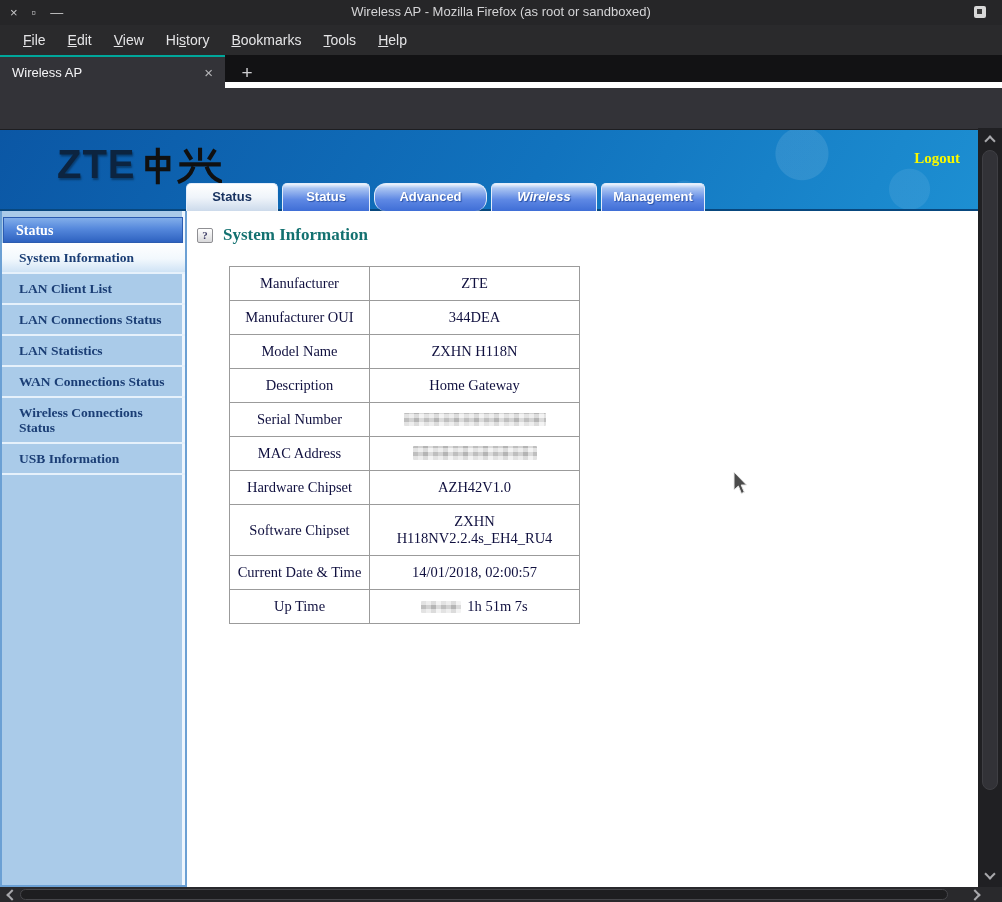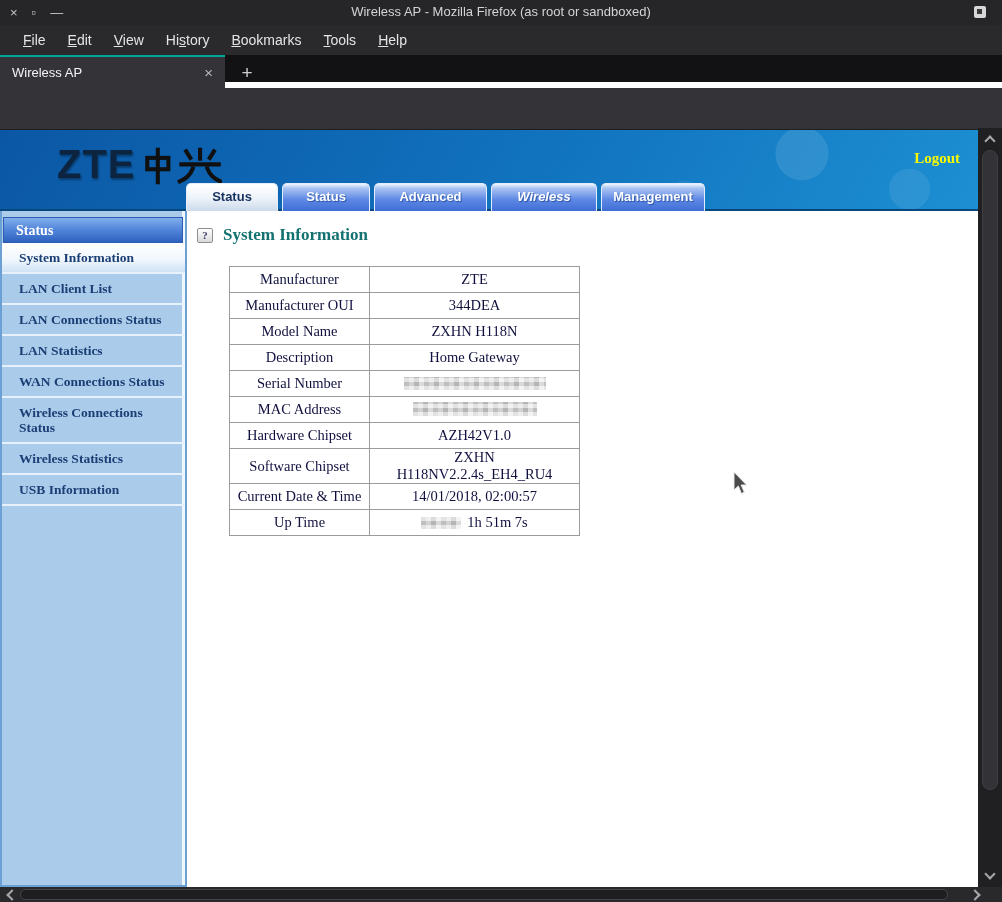--- a/index.html
+++ b/index.html
@@ -77,41 +77,41 @@
   .logo-cn{margin-left:8px;margin-top:2px;}
   .logout{position:absolute;right:18px;top:20px;color:#f8f800;font-weight:bold;font-size:15px;
     font-family:"Liberation Serif",serif;cursor:pointer;}
   .nav-tabs{position:absolute;left:186px;bottom:-2px;display:flex;gap:4px;align-items:flex-end;}
   .nav-tab{height:28px;border:1px solid #e3edfb;border-bottom:none;border-radius:5px 5px 0 0;
     color:#fff;font-size:13px;font-weight:bold;text-align:center;line-height:26px;cursor:pointer;
     background:linear-gradient(#eef4fd 0%,#a9c4f2 16%,#5e88e4 58%,#3f6ed6 100%);
     text-shadow:1px 1px 1px rgba(0,40,120,.55);}
   .nav-tab.active{background:linear-gradient(#ffffff 0%,#eff4fa 50%,#ccdaeb 100%);
     color:#17315f;text-shadow:none;}
-  .w1{width:92px;} .w2{width:88px;} .w3{width:113px;} .w4{width:106px;font-style:italic;} .w5{width:104px;text-align:center;}
+  .w1{width:92px;} .w2{width:88px;} .w3{width:113px;border-radius:12px;} .w4{width:106px;font-style:italic;} .w5{width:104px;text-align:center;}
 
   .sidebar{position:absolute;left:0;top:81px;width:187px;height:676px;background:#aacbe9;
     border-left:2px solid #6ba0d4;border-bottom:2px solid #6ba0d4;border-right:2px solid #6ba0d4;
     box-shadow:inset -3px 0 0 #eef6fe;font-family:"Liberation Serif",serif;}
   .sb-head{margin:6px 2px 0 1px;height:26px;line-height:25px;color:#fff;font-weight:bold;font-size:14px;
     padding-left:12px;border:1px solid #2c5cb0;
     background:linear-gradient(#82aeea 0%,#5588dc 45%,#2e62c0 100%);}
   .sb-item{padding:7px 6px 7px 17px;color:#1b3e75;font-weight:bold;font-size:13.5px;line-height:15px;
     border-bottom:2px solid #e6f1fb;cursor:pointer;}
   .sb-item.active{background:linear-gradient(#ffffff 0%,#f2f8fd 55%,#cfe3f5 100%);}
 
   .main{position:absolute;left:189px;top:81px;width:789px;height:676px;background:#fff;}
   .heading-row{position:absolute;left:8px;top:14px;display:flex;align-items:center;}
   .help-btn{width:16px;height:15px;border:1px solid #8f8f93;border-radius:2px;
     background:linear-gradient(#ffffff,#d9d9db);color:#3d3d66;font-size:11px;font-weight:bold;
     text-align:center;line-height:13px;font-family:"Liberation Serif",serif;}
   .page-title{margin-left:10px;color:#137170;font-weight:bold;font-size:17px;font-family:"Liberation Serif",serif;}
   table.sysinfo{position:absolute;left:40px;top:55px;border-collapse:collapse;
     font-family:"Liberation Serif",serif;font-size:14.5px;color:#10103f;}
-  table.sysinfo td{border:1px solid #9b9b9b;height:26px;text-align:center;vertical-align:middle;padding:0 6px;}
+  table.sysinfo td{border:1px solid #9b9b9b;height:26px;text-align:center;vertical-align:middle;padding:8px 6px;}
   td.t-label{width:140px;}
   td.t-value{width:210px;}
   .redact{display:inline-block;height:13px;vertical-align:-2px;border-radius:1px;opacity:.9;
     background-image:
       repeating-linear-gradient(0deg,rgba(255,255,255,.45) 0 4px,rgba(90,90,90,.12) 4px 8px),
       repeating-linear-gradient(90deg,#c6c6c6 0 5px,#dedede 5px 10px,#b9b9b9 10px 15px,#e8e8e8 15px 20px);}
   .r-serial{width:142px;} .r-mac{width:124px;height:14px;} .r-up{width:40px;height:12px;margin-right:6px;}
 
   
   .vscroll{position:absolute;right:0;top:128px;bottom:15px;width:24px;background:#202023;}
@@ -236,21 +236,20 @@
   </div>
 
   <div class="sidebar">
     <div class="sb-head">Status</div>
     <div class="sb-item active">System Information</div>
     <div class="sb-item">LAN Client List</div>
     <div class="sb-item">LAN Connections Status</div>
     <div class="sb-item">LAN Statistics</div>
     <div class="sb-item">WAN Connections Status</div>
     <div class="sb-item">Wireless Connections Status</div>
-    <div class="sb-item">Wireless Statistics</div>
     <div class="sb-item">USB Information</div>
   </div>
 
   <div class="main">
     <div class="heading-row">
       <div class="help-btn">?</div>
       <div class="page-title">System Information</div>
     </div>
 
     <table class="sysinfo">

